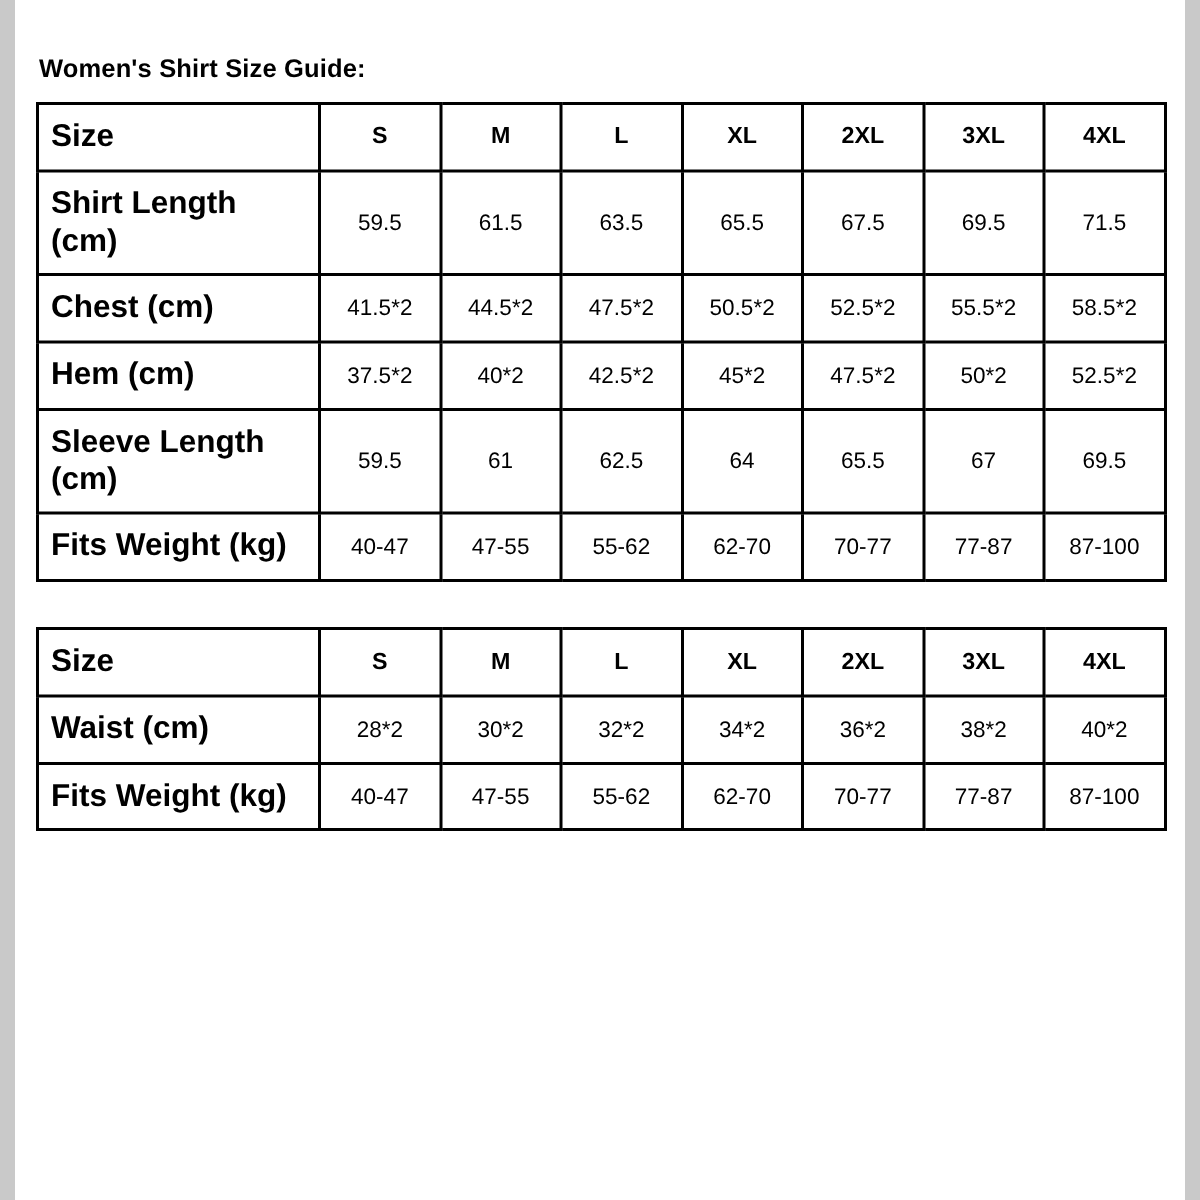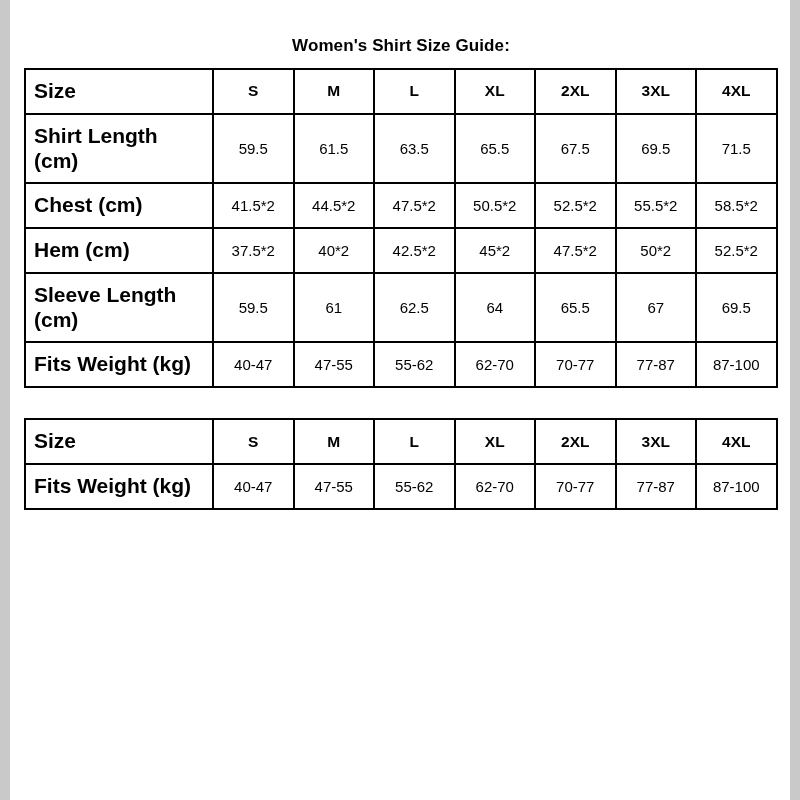--- a/index.html
+++ b/index.html
@@ -22,21 +22,20 @@
     background: #ffffff;
     box-sizing: border-box;
     padding: 36px 14px 0 14px;
   }
   .section-title {
     font-size: 17px;
     font-weight: bold;
     color: #000;
     margin: 0 0 12px 2px;
     letter-spacing: 0.1px;
-    text-align: center;
   }
   .size-table {
     border-collapse: collapse;
     width: 752px;
     table-layout: fixed;
   }
   .size-table td, .size-table th {
     border: 2px solid #000;
     padding: 0;
     color: #000;
@@ -180,20 +179,30 @@
         <th class="col-head">M</th>
         <th class="col-head">L</th>
         <th class="col-head">XL</th>
         <th class="col-head">2XL</th>
         <th class="col-head">3XL</th>
         <th class="col-head">4XL</th>
       </tr>
     </thead>
     <tbody>
       <tr>
+        <td class="row-head">Waist (cm)</td>
+        <td class="val">28*2</td>
+        <td class="val">30*2</td>
+        <td class="val">32*2</td>
+        <td class="val">34*2</td>
+        <td class="val">36*2</td>
+        <td class="val">38*2</td>
+        <td class="val">40*2</td>
+      </tr>
+      <tr>
         <td class="row-head">Fits Weight (kg)</td>
         <td class="val">40-47</td>
         <td class="val">47-55</td>
         <td class="val">55-62</td>
         <td class="val">62-70</td>
         <td class="val">70-77</td>
         <td class="val">77-87</td>
         <td class="val">87-100</td>
       </tr>
     </tbody>

